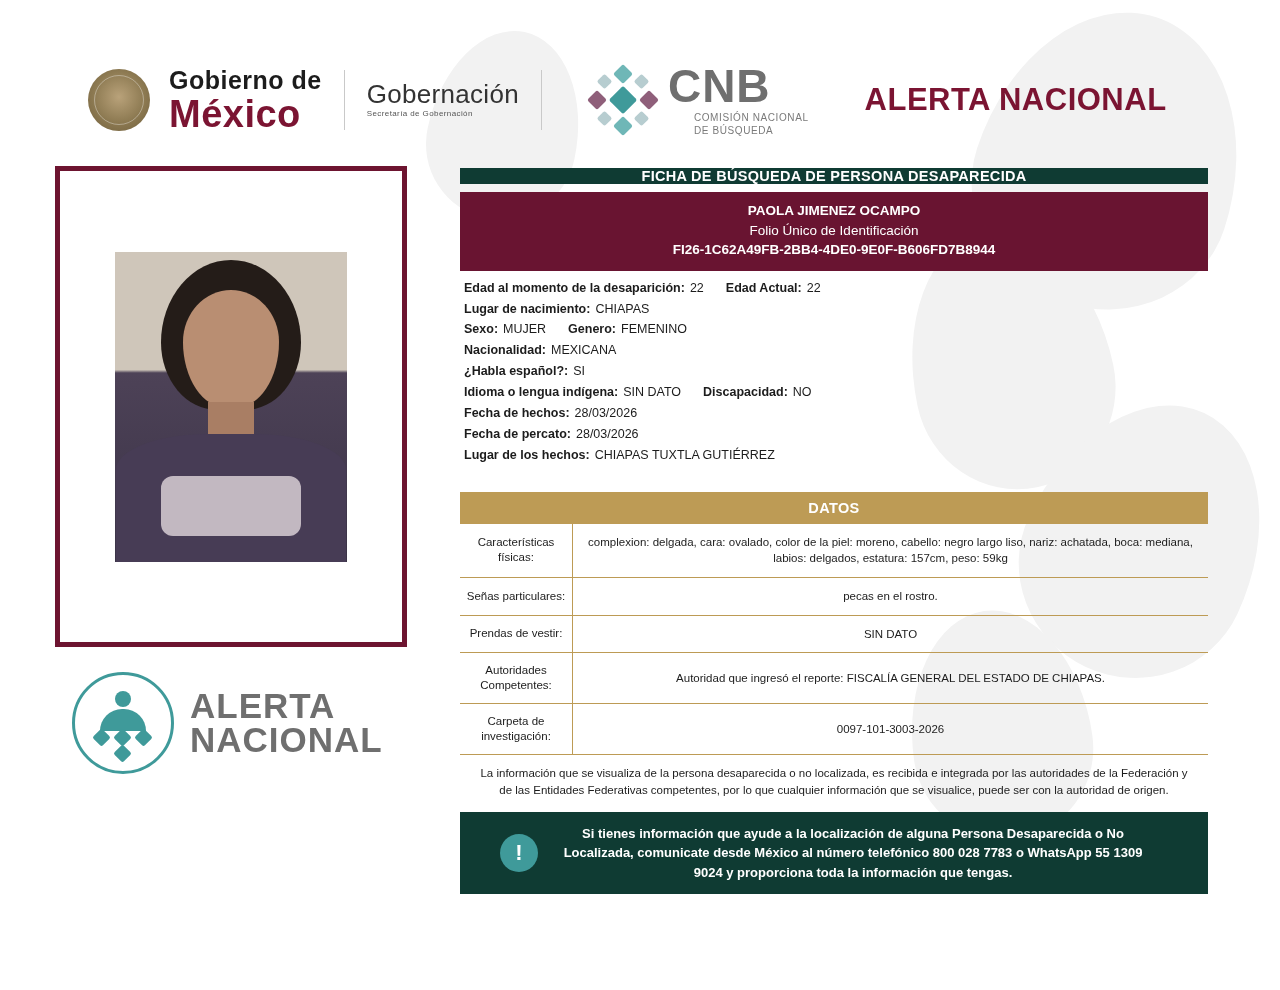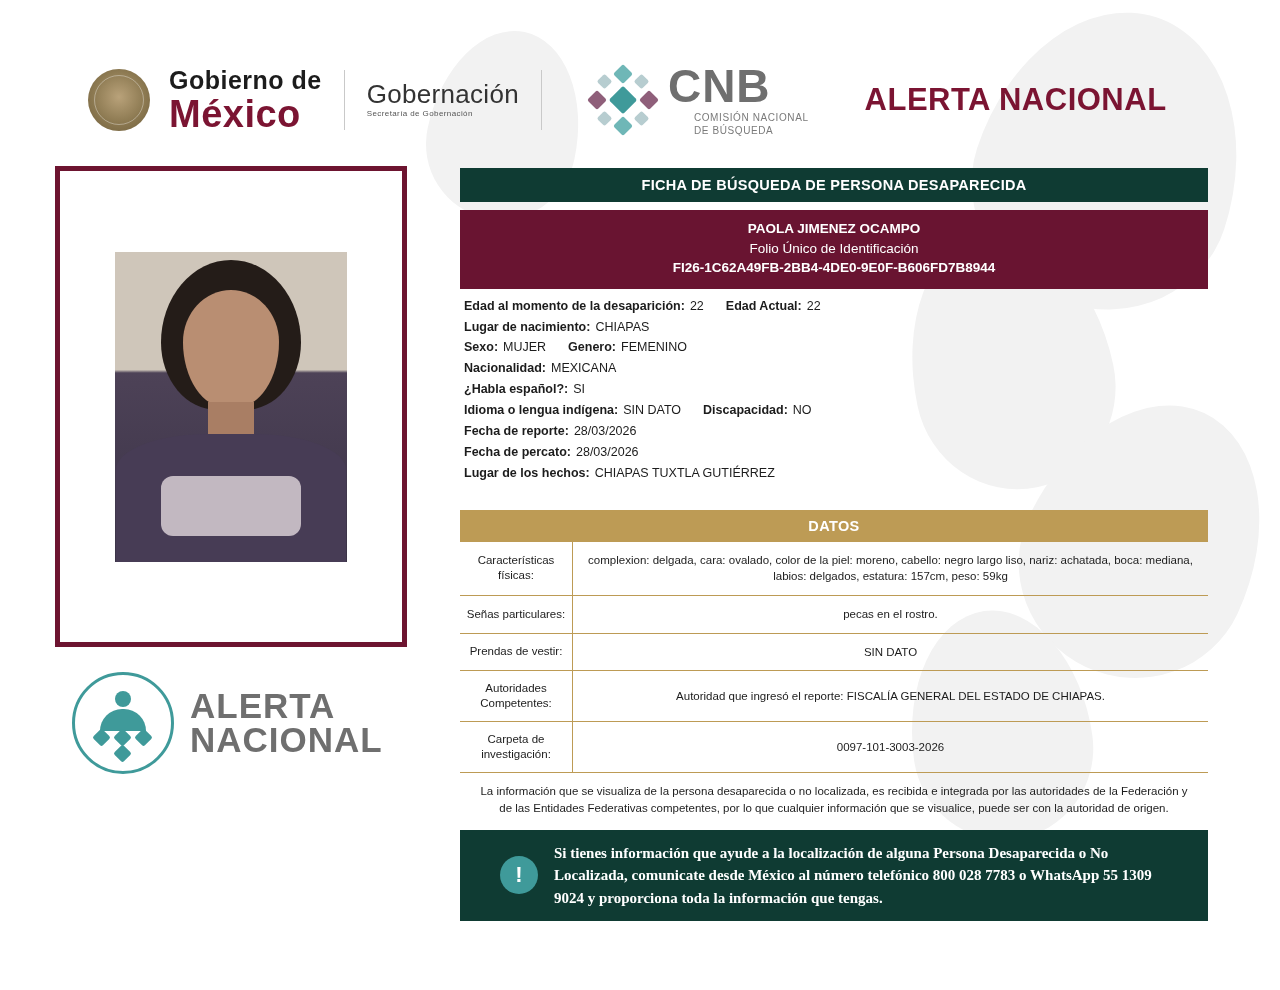--- a/index.html
+++ b/index.html
@@ -254,21 +254,21 @@
     left: 460px; top: 168px;
     width: 748px;
   }
   .bar-title {
     background: #0f3b33;
     color: #ffffff;
     text-align: center;
     font-size: 14.5px;
     font-weight: bold;
     letter-spacing: .3px;
-    padding: 9px 0;
+    padding: 0 0;
   }
   .bar-name {
     background: #691431;
     color: #ffffff;
     text-align: center;
     padding: 9px 0 11px;
     line-height: 1.45;
     font-size: 13.5px;
     font-weight: bold;
     margin-top: 8px;
@@ -351,26 +351,25 @@
     font-weight: bold;
     font-size: 22px;
     display: flex;
     align-items: center;
     justify-content: center;
     flex: none;
     margin-left: 24px;
   }
   .footer-text {
     flex: 1;
-    text-align: left;
-    font-size: 15px;
+    text-align: center;
+    font-size: 13px;
     font-weight: bold;
     line-height: 1.5;
     padding: 0 40px 0 16px;
-    font-family: Liberation Serif, serif;
   }
 </style>
 </head>
 <body>
 
 <div class="bg-watermark">
   <div class="blob b1"></div>
   <div class="blob b2"></div>
   <div class="blob b3"></div>
   <div class="blob b4"></div>
@@ -467,21 +466,21 @@
     <div class="row">
       <b>Nacionalidad:</b><span class="val">MEXICANA</span>
     </div>
     <div class="row">
       <b>¿Habla español?:</b><span class="val">SI</span>
     </div>
     <div class="row">
       <b>Idioma o lengua indígena:</b><span class="val">SIN DATO</span><span class="gap"></span><b>Discapacidad:</b><span class="val">NO</span>
     </div>
     <div class="row">
-      <b>Fecha de reporte:</b><span class="val">28/03/2026</span>
+      <b>Fecha de hechos:</b><span class="val">28/03/2026</span>
     </div>
     <div class="row">
       <b>Fecha de percato:</b><span class="val">28/03/2026</span>
     </div>
     <div class="row">
       <b>Lugar de los hechos:</b><span class="val">CHIAPAS TUXTLA GUTIÉRREZ</span>
     </div>
   </div>
 
   <div class="bar-datos">DATOS</div>

